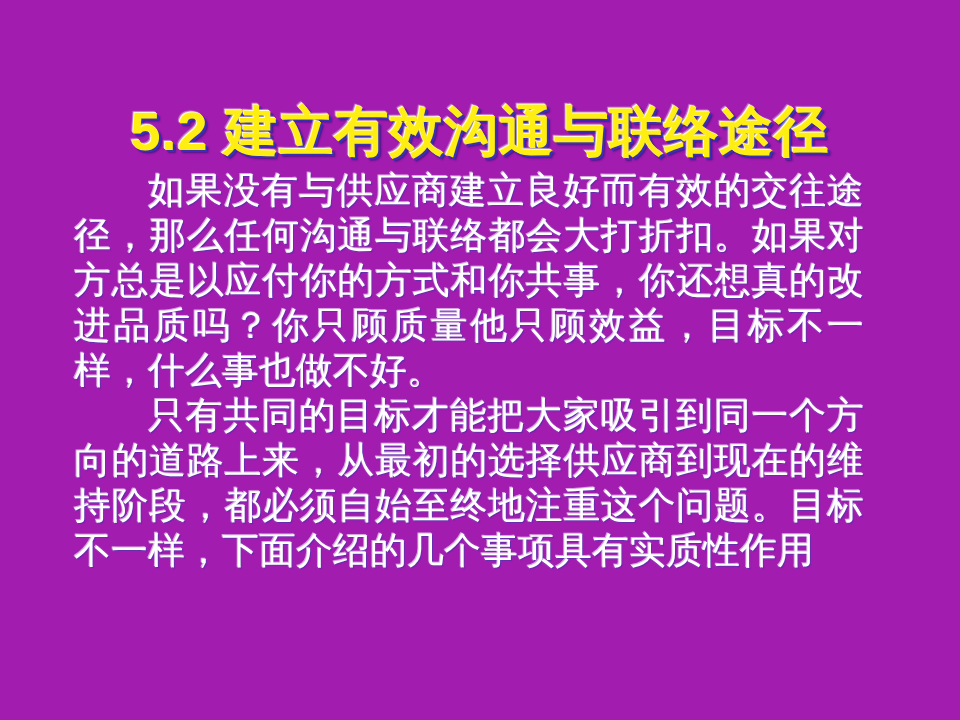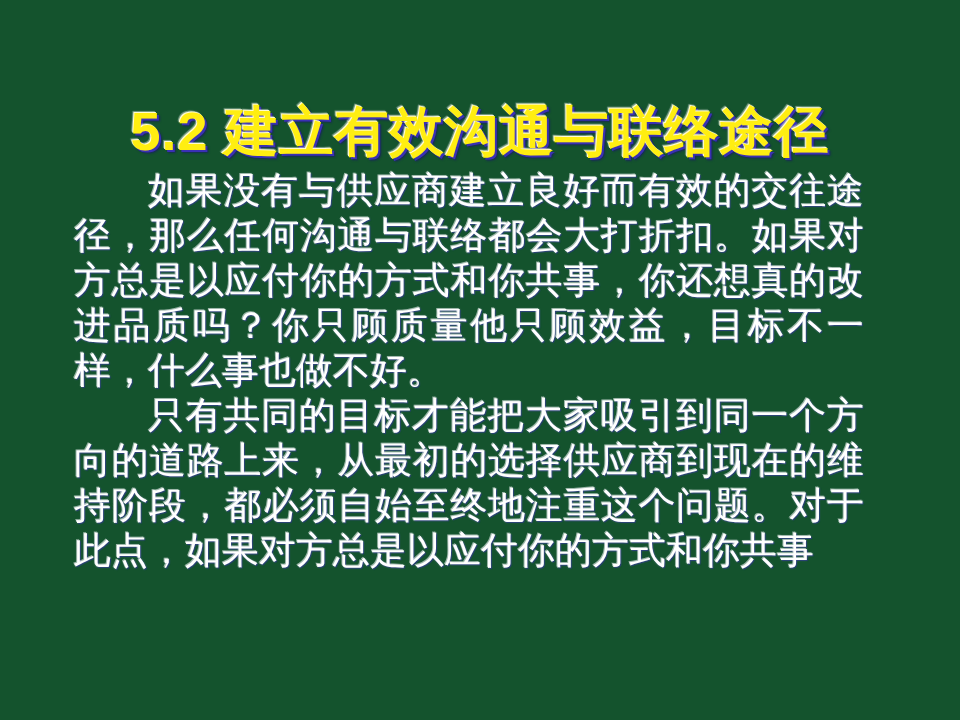--- a/index.html
+++ b/index.html
@@ -11,21 +11,21 @@
     height: 720px;
     overflow: hidden;
     background: #6366FB;
     font-family: "Liberation Serif", "DejaVu Serif", serif;
   }
 
   #slide {
     position: relative;
     width: 960px;
     height: 720px;
-    background: #14532d;
+    background: #a21caf;
     box-sizing: border-box;
   }
 
   
   #title-block {
     position: absolute;
     left: 0;
     top: 64px;
     width: 960px;
     text-align: center;
@@ -79,16 +79,16 @@
 <body>
 
 <div id="slide">
 
   <div id="title-block">
     <h1 id="slide-title">5.2 建立有效沟通与联络途径</h1>
   </div>
 
   <div id="body-block">
     <p class="para">如果没有与供应商建立良好而有效的交往途径，那么任何沟通与联络都会大打折扣。如果对方总是以应付你的方式和你共事，你还想真的改进品质吗？你只顾质量他只顾效益，目标不一样，什么事也做不好。</p>
-    <p class="para">只有共同的目标才能把大家吸引到同一个方向的道路上来，从最初的选择供应商到现在的维持阶段，都必须自始至终地注重这个问题。对于此点，如果对方总是以应付你的方式和你共事</p>
+    <p class="para">只有共同的目标才能把大家吸引到同一个方向的道路上来，从最初的选择供应商到现在的维持阶段，都必须自始至终地注重这个问题。目标不一样，下面介绍的几个事项具有实质性作用</p>
   </div>
 
 </div>
 
 </body></html>

